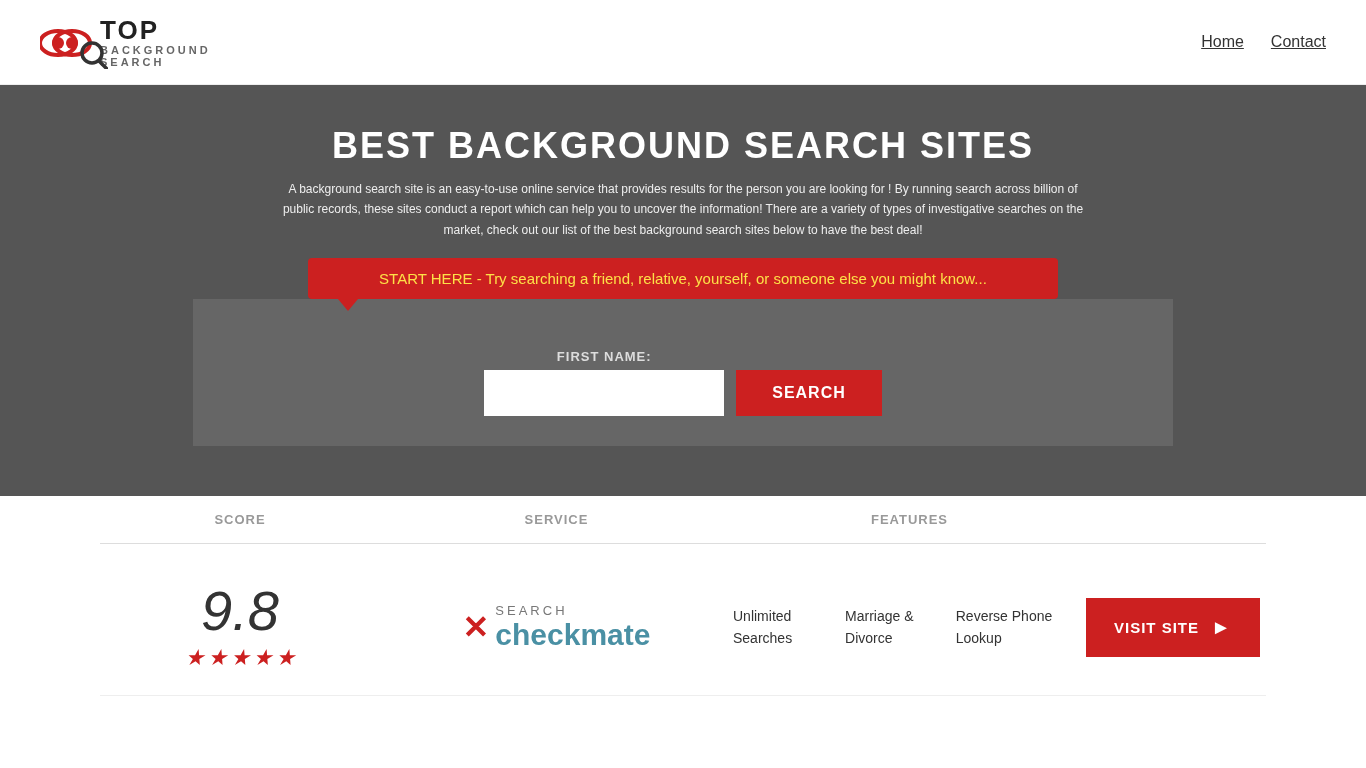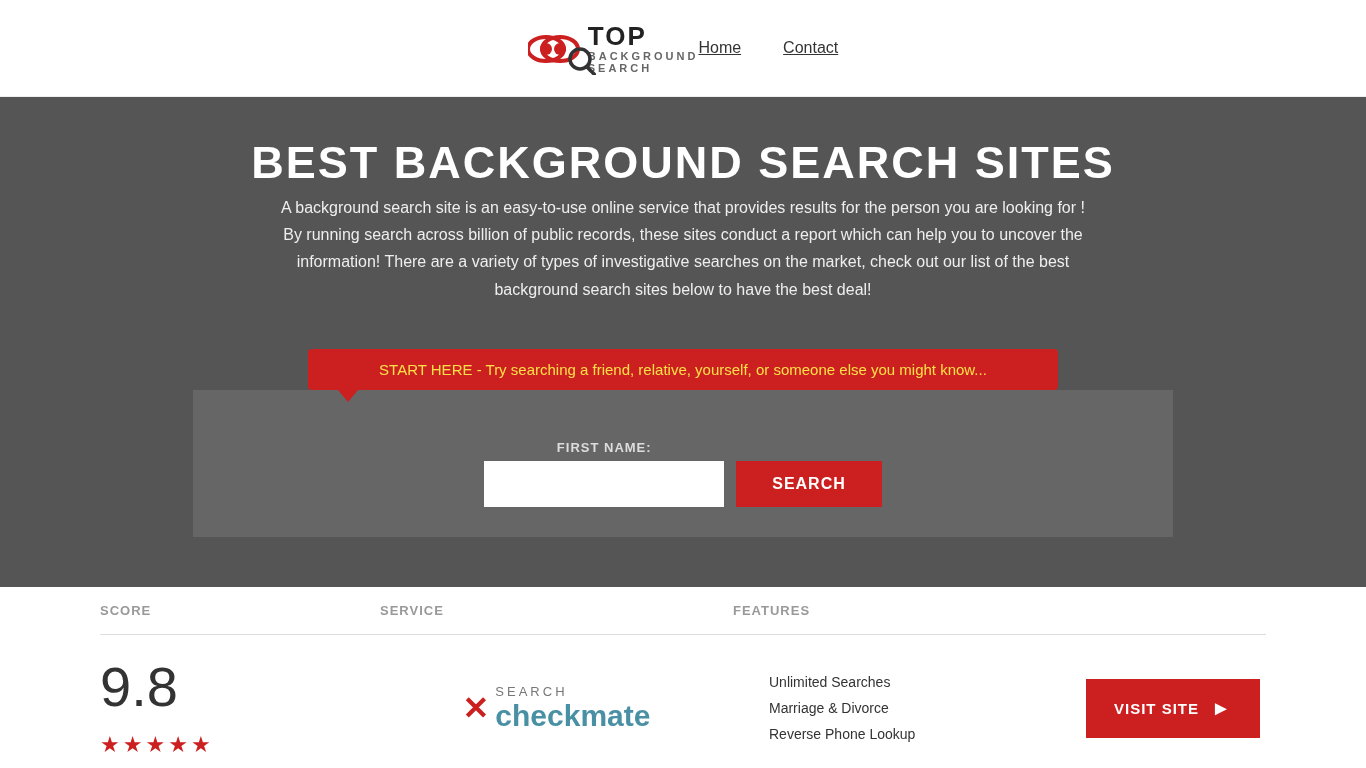--- a/index.html
+++ b/index.html
@@ -4,56 +4,56 @@
   <style>
     * { margin: 0; padding: 0; box-sizing: border-box; }
     body { font-family: Arial, sans-serif; background: #fff; color: #333; width: 1366px; min-height: 768px; }
 
     
     .header {
       background: #fff;
       padding: 24px 40px;
       display: flex;
       align-items: center;
-      justify-content: center;
+      justify-content: space-between;
       border-bottom: 1px solid #eee;
-      height: 97px;
+      height: 85px;
     }
     .logo-container {
       display: flex;
       align-items: center;
     }
     .nav {
       display: flex;
-      gap: 42px;
+      gap: 27px;
     }
     .nav a {
       text-decoration: underline;
       color: #333;
       font-size: 16px;
     }
 
     
     .hero {
       background: #555;
       padding: 40px 20px 50px;
       text-align: center;
       color: #fff;
     }
     .hero h1 {
-      font-size: 45px;
+      font-size: 36px;
       font-weight: 900;
       letter-spacing: 2px;
-      margin-bottom: 5px;
+      margin-bottom: 12px;
       color: #fff;
     }
     .hero p {
-      font-size: 16px;
+      font-size: 12px;
       max-width: 820px;
-      margin: 0 auto 46px;
+      margin: 0 auto 18px;
       line-height: 1.7;
       color: #eee;
     }
     .speech-bubble {
       background: #cc2020;
       color: #fde047;
       padding: 12px 20px;
       border-radius: 4px;
       font-size: 15px;
       max-width: 750px;
@@ -117,41 +117,43 @@
     
     .table-section {
       padding: 0 100px;
       background: #fff;
     }
     .table-header {
       display: grid;
       grid-template-columns: 280px 1fr 1fr 180px;
       padding: 16px 0;
       border-bottom: 1px solid #ddd;
-      margin-bottom: 0;
+      margin-bottom: 15px;
+      text-align: center;
     }
     .table-header-cell {
       font-size: 13px;
       font-weight: bold;
       color: #999;
       letter-spacing: 1px;
       text-transform: uppercase;
     }
     .table-row {
       display: grid;
       grid-template-columns: 280px 1fr 1fr 180px;
       align-items: center;
       padding: 24px 0;
       border-bottom: 1px solid #eee;
     }
     .score-cell {
       display: flex;
       flex-direction: column;
-      align-items: flex-start;
-      gap: 17px;
+      align-items: center;
+      gap: 6px;
+      font-style: italic;
     }
     .score-number {
       font-size: 56px;
       font-weight: 300;
       color: #333;
       line-height: 1;
     }
     .stars {
       display: flex;
       gap: 3px;
@@ -169,23 +171,22 @@
       display: flex;
       align-items: center;
       gap: 4px;
     }
     .checkmate-text {
       font-size: 26px;
       font-weight: 300;
     }
     .features-cell {
       display: flex;
-      flex-direction: column;
+      flex-direction: row;
       gap: 4px;
-      margin-left: 36px;
     }
     .feature-item {
       font-size: 14px;
       color: #333;
       line-height: 1.6;
     }
     .visit-btn {
       background: #cc2020;
       color: #ffffff;
       border: none;

